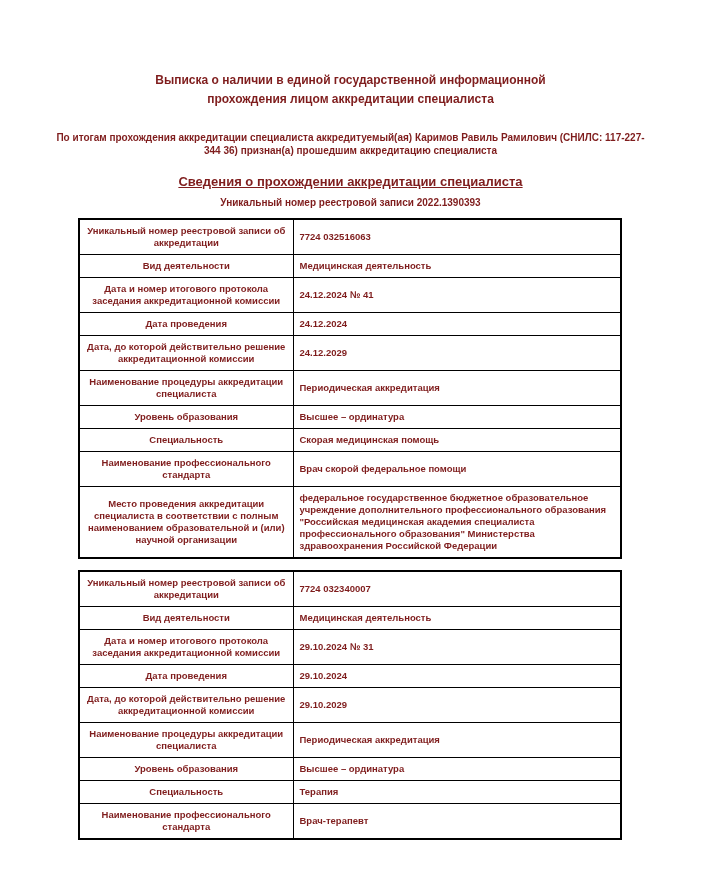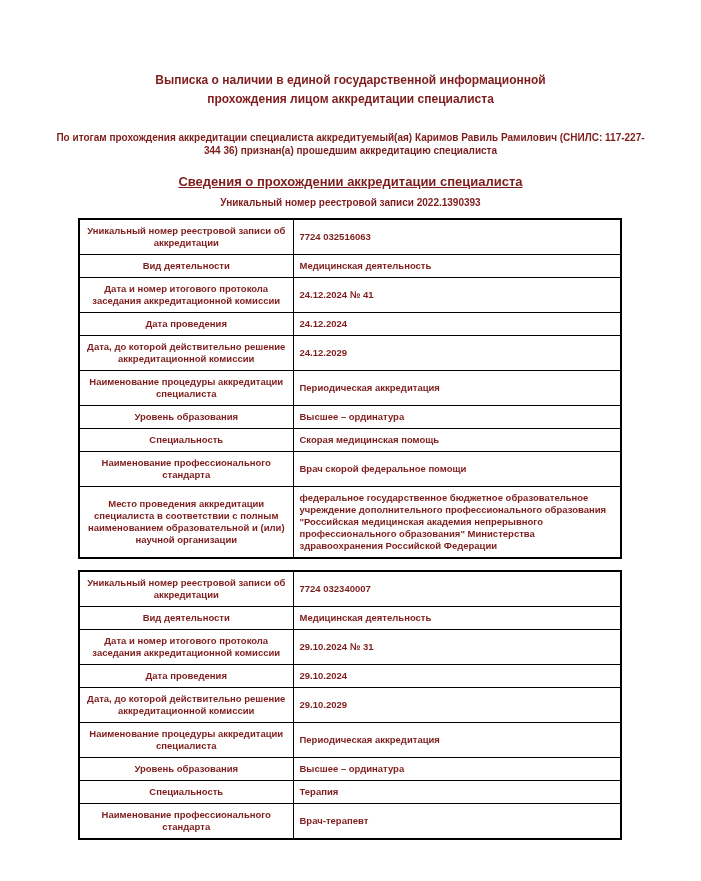--- a/index.html
+++ b/index.html
@@ -125,21 +125,21 @@
         <tr>
           <td class="label-cell">Специальность</td>
           <td class="value-cell">Скорая медицинская помощь</td>
         </tr>
         <tr>
           <td class="label-cell">Наименование профессионального стандарта</td>
           <td class="value-cell">Врач скорой федеральное помощи</td>
         </tr>
         <tr>
           <td class="label-cell">Место проведения аккредитации специалиста в соответствии с полным наименованием образовательной и (или) научной организации</td>
-          <td class="value-cell">федеральное государственное бюджетное образовательное учреждение дополнительного профессионального образования "Российская медицинская академия непрерывного профессионального образования" Министерства здравоохранения Российской Федерации</td>
+          <td class="value-cell">федеральное государственное бюджетное образовательное учреждение дополнительного профессионального образования "Российская медицинская академия специалиста профессионального образования" Министерства здравоохранения Российской Федерации</td>
         </tr>
       </tbody>
   </table>
 
   <table class="acc-table second">
     <tbody>
         <tr>
           <td class="label-cell">Уникальный номер реестровой записи об аккредитации</td>
           <td class="value-cell">7724 032340007</td>
         </tr>

